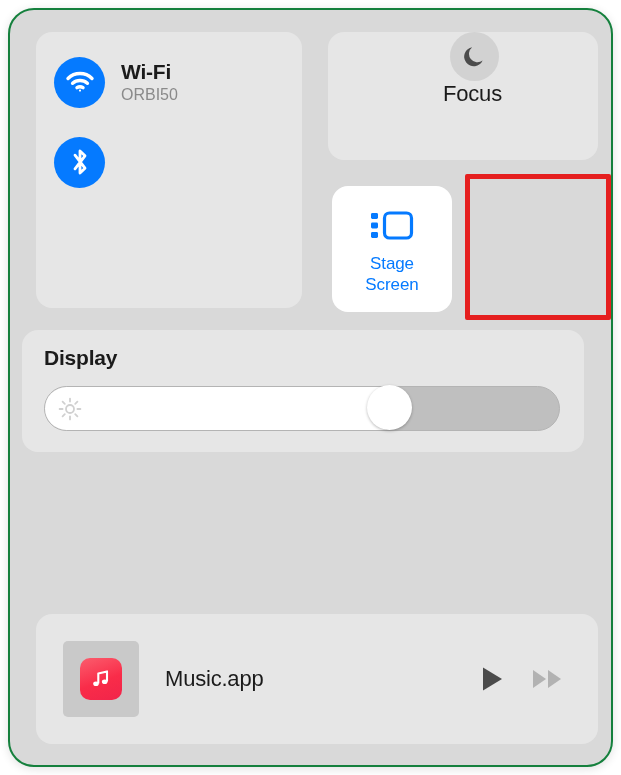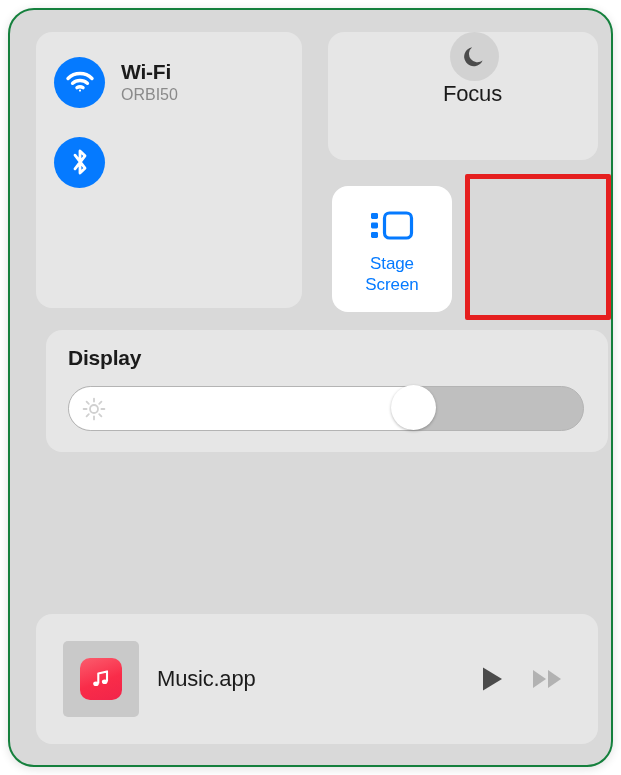--- a/index.html
+++ b/index.html
@@ -163,21 +163,21 @@
     width: 146px;
     height: 146px;
     border: 5px solid #e51f1f;
     border-radius: 2px;
     box-sizing: border-box;
     pointer-events: none;
   }
 
   
   #display-card {
-    left: 36px;
+    left: 12px;
     top: 320px;
     width: 562px;
     height: 122px;
   }
   #sound-card {
     left: 26px;
     top: 462px;
     width: 562px;
     height: 122px;
   }
@@ -265,21 +265,21 @@
   #music-app-icon {
     width: 42px;
     height: 42px;
     border-radius: 10px;
     background: linear-gradient(160deg, #fb5d6d 0%, #f92c49 55%, #f1244a 100%);
     display: flex;
     align-items: center;
     justify-content: center;
   }
   #now-playing-title {
-    margin-left: 18px;
+    margin-left: 26px;
     font-size: 22px;
     color: #1b1b1b;
     letter-spacing: -0.2px;
     flex: 1 1 auto;
   }
   .transport-btn {
     width: 40px;
     height: 40px;
     display: flex;
     align-items: center;

